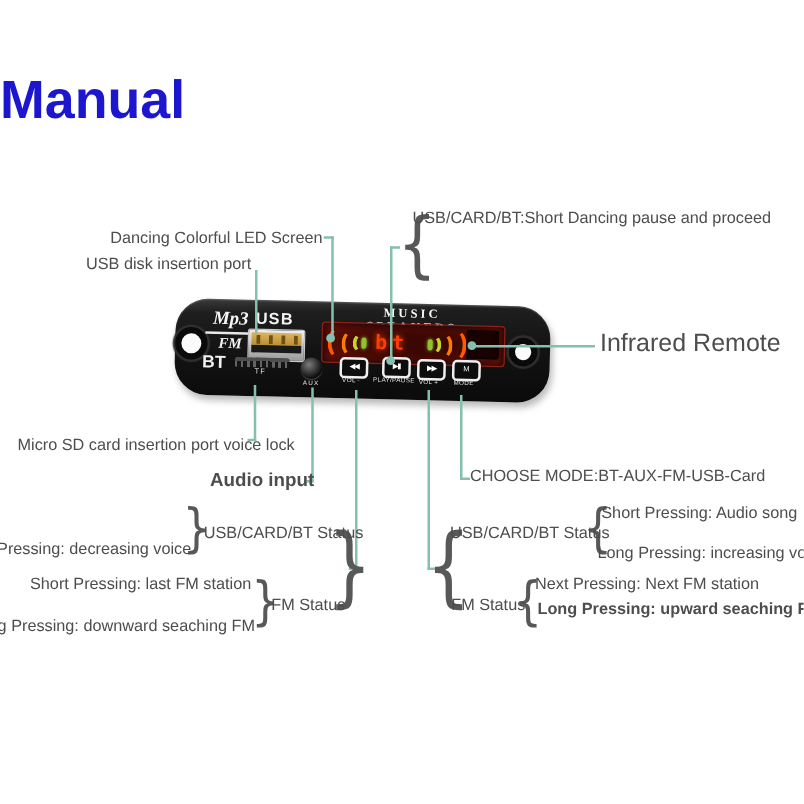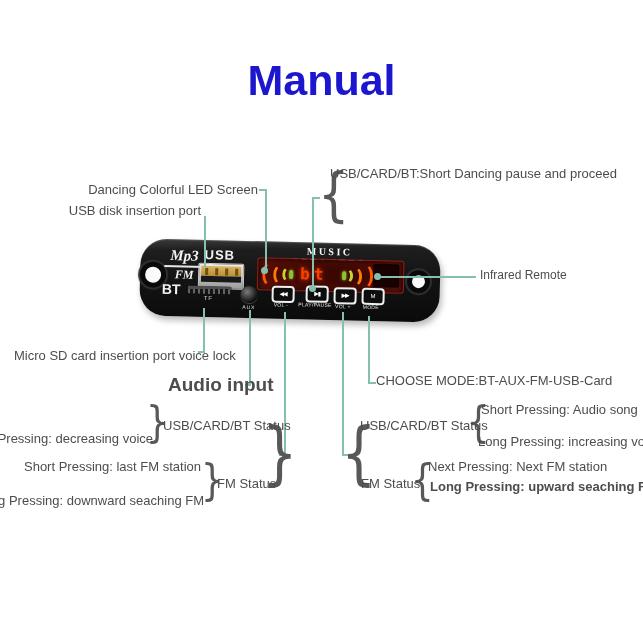--- a/index.html
+++ b/index.html
@@ -6,25 +6,25 @@
   .canvas {
     position:relative; width:643px; height:643px; background:#ffffff;
     font-family:"Liberation Sans", sans-serif; overflow:hidden;
   }
   
   .callout {
     position:absolute; color:#4d4d4d; font-size:13px; line-height:15px;
     white-space:nowrap;
   }
   .title {
-    position:absolute; left:0; right:0; top:56px; text-align:center;
+    position:absolute; left:0; right:0; top:56px; 
     font-size:43px; font-weight:bold; color:#1c17cf; letter-spacing:0px;
   }
-  .big-label { font-size:19px; font-weight:600; }
-  .ir-label  { font-size:12px;text-align:center; }
+  .big-label { font-size:15px; font-weight:600; }
+  .ir-label  { font-size:20px;text-align:center; }
   
   .line { position:absolute; background:#84bfb0; }
   .v { width:2px; }
   .h { height:2px; }
   .dot { position:absolute; width:7px; height:7px; border-radius:50%; background:#84bfb0; }
   
   .brace {
     position:absolute; color:#585858; line-height:1;
     font-family:"DejaVu Sans", sans-serif; font-weight:400;
     transform-origin:top left;

